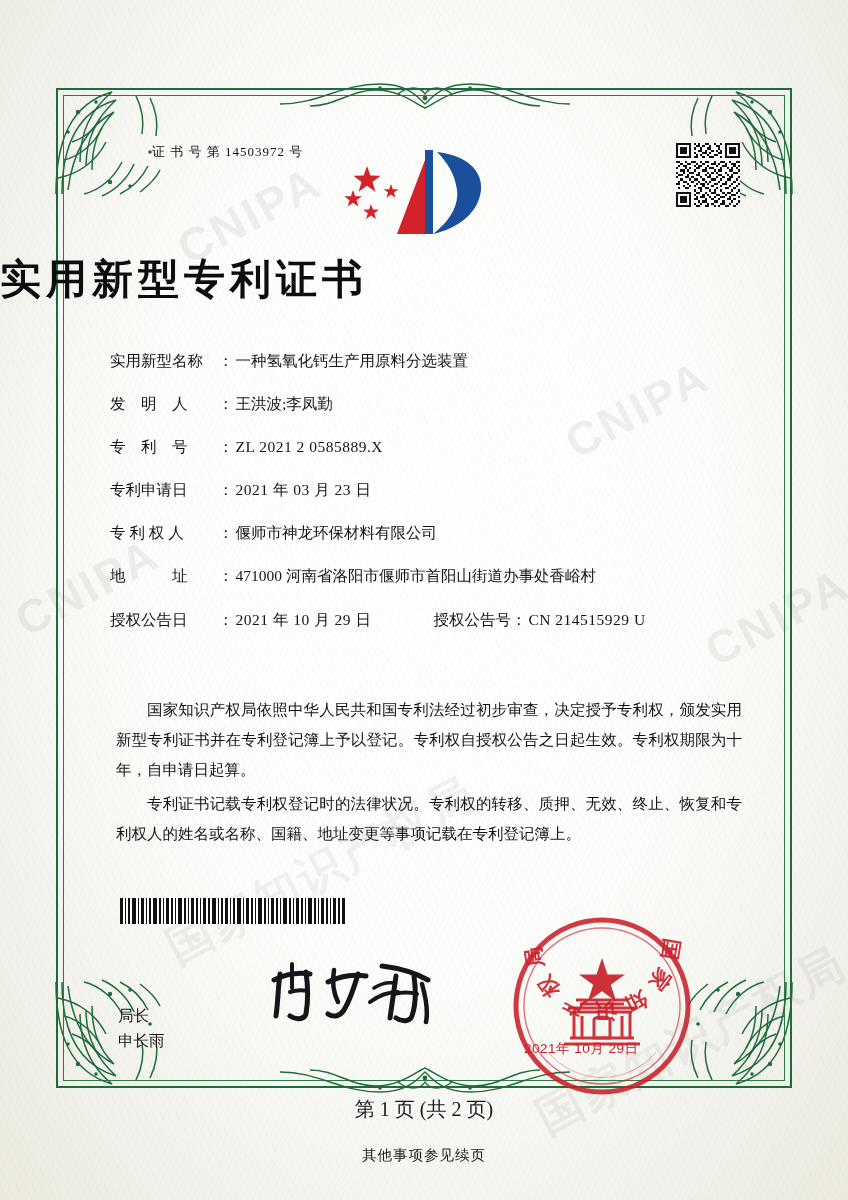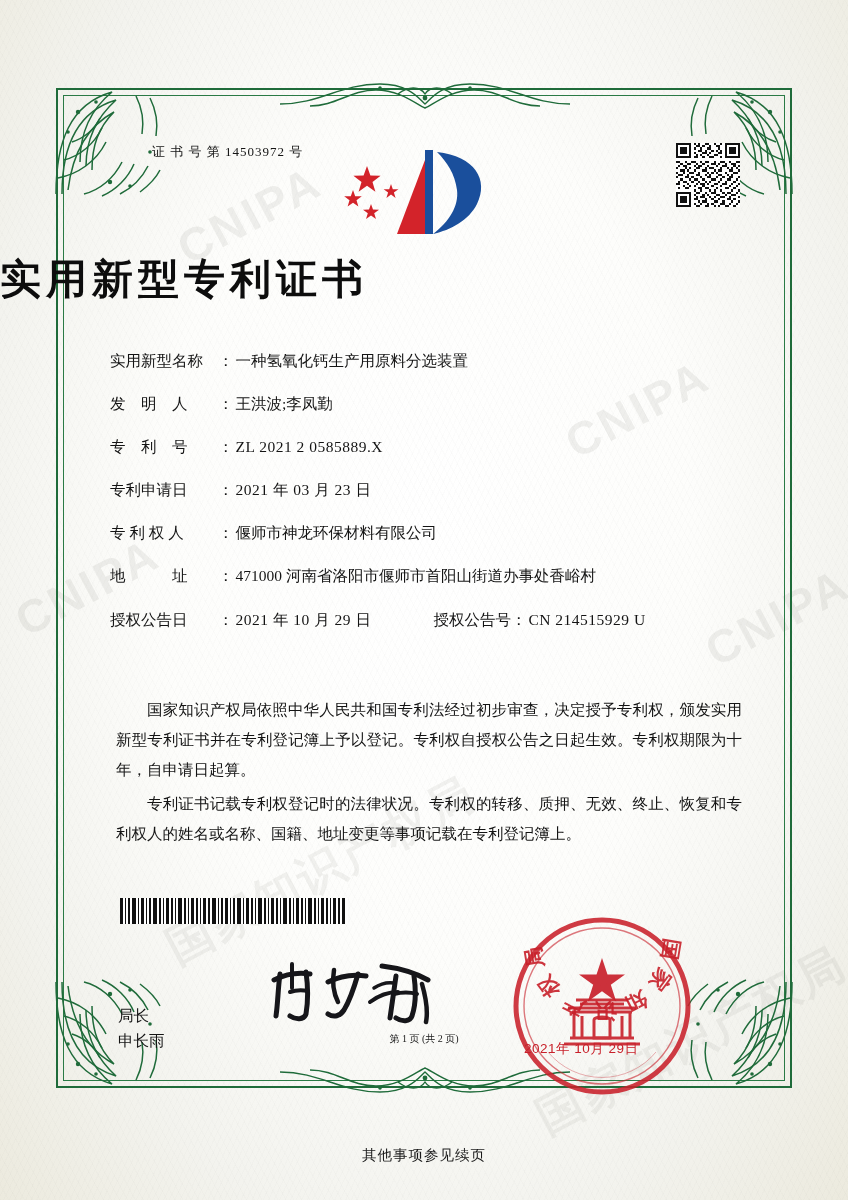--- a/index.html
+++ b/index.html
@@ -218,23 +218,23 @@
     font-size: 13.5px;
     color: #c8202a;
     letter-spacing: 0.5px;
     font-family: "Liberation Sans", sans-serif;
   }
 
   
   #page-indicator {
     position: absolute;
     left: 0; right: 0;
-    top: 1032px;
+    top: 1096px;
     text-align: center;
-    font-size: 10px;
+    font-size: 20px;
     color: #1a1a1a;
   }
   #continuation-note {
     position: absolute;
     left: 0; right: 0;
     top: 1146px;
     text-align: center;
     font-size: 14.5px;
     color: #1a1a1a;
     letter-spacing: 1px;

